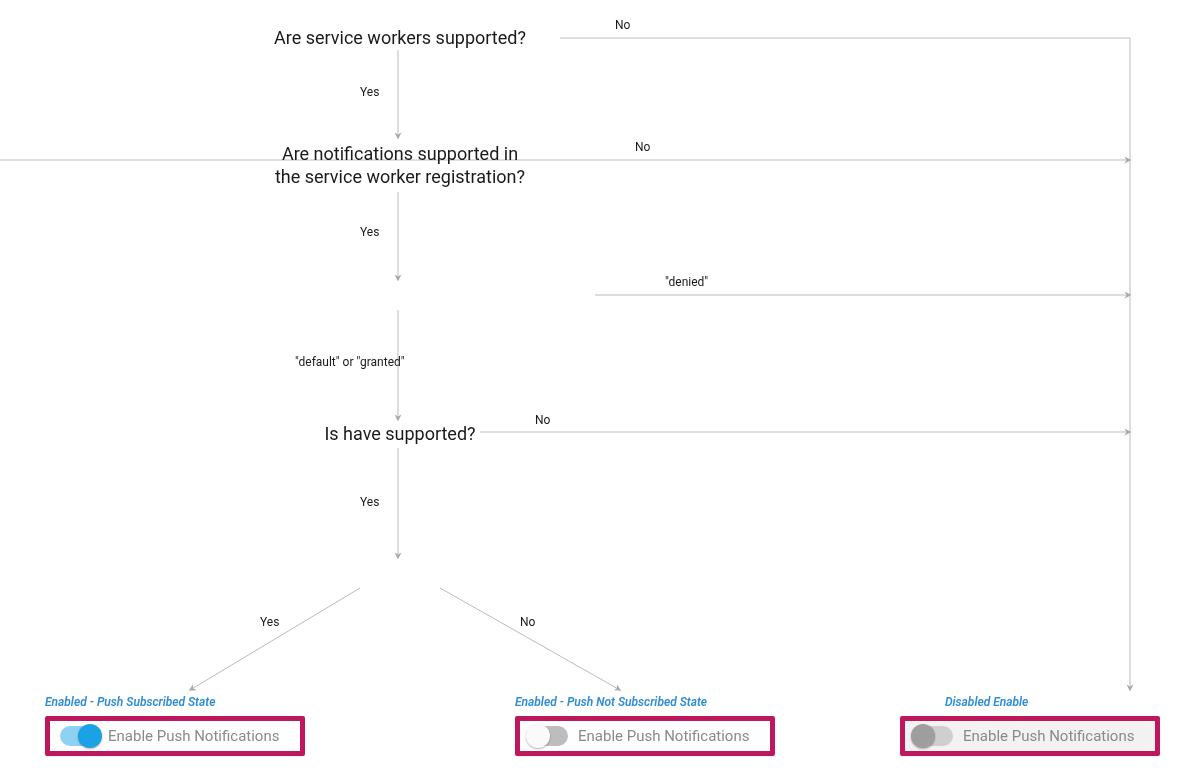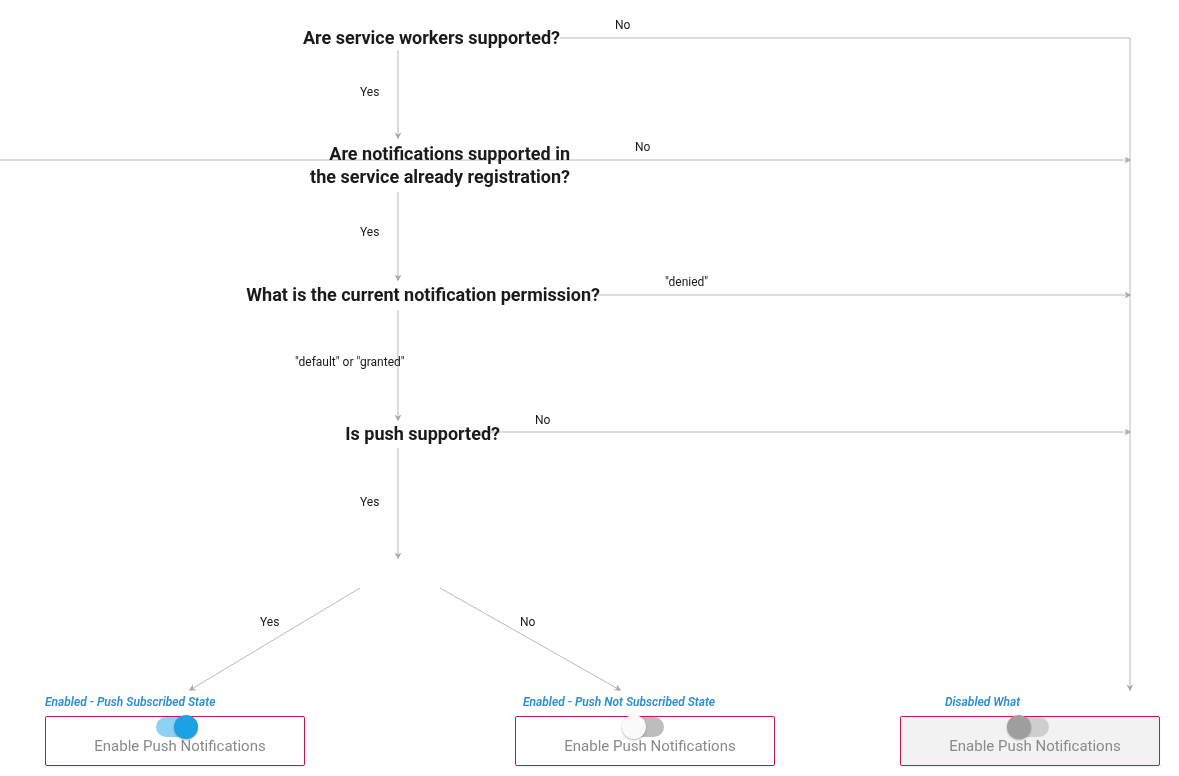--- a/index.html
+++ b/index.html
@@ -1,20 +1,20 @@
 <!DOCTYPE html>
 <html><head>
 <meta charset="utf-8">
 <style>
   html,body{margin:0;padding:0;background:#fff;font-family:-apple-system,BlinkMacSystemFont,"Segoe UI",Roboto,Helvetica,Arial,sans-serif;}
   #stage{position:relative;width:1179px;height:776px;}
-  .node{position:absolute;font-size:18px;color:#1a1a1a;text-align:right;line-height:1.3;font-weight:bold;}
+  .node{position:absolute;font-size:18px;color:#1a1a1a;text-align:center;line-height:1.3;}
   .edge-label{position:absolute;font-size:12px;color:#1a1a1a;}
   .state-title{position:absolute;font-size:12px;font-style:italic;font-weight:600;color:#2f8dd6;}
-  .state-card{position:absolute;width:260px;height:50px;background:#fff;border:1px solid #be185d;border-radius:2px;box-shadow:0 1px 2px rgba(0,0,0,.08);display:flex;align-items:center;padding:0 10px;box-sizing:border-box;flex-direction:column;}
+  .state-card{position:absolute;width:260px;height:40px;background:#fff;border:5px solid #be185d;border-radius:2px;box-shadow:0 1px 2px rgba(0,0,0,.08);display:flex;align-items:center;padding:0 10px;box-sizing:border-box;}
   .state-card .label{font-size:15px;color:#8a8a8a;margin-left:10px;}
   .state-card.dis{background:#f2f2f2;}
   .toggle{width:38px;height:20px;border-radius:10px;position:relative;flex:0 0 auto;}
   .toggle .knob{position:absolute;top:-2px;width:24px;height:24px;border-radius:50%;box-shadow:0 1px 2px rgba(0,0,0,.3);}
   .toggle.on{background:#8fd1f3;}
   .toggle.on .knob{right:-4px;background:#1aa1e6;}
   .toggle.off{background:#bdbdbd;}
   .toggle.off .knob{left:-4px;background:#fafafa;}
   .toggle.dis{background:#cfcfcf;}
   .toggle.dis .knob{left:-4px;background:#9e9e9e;}
@@ -49,51 +49,50 @@
       <line x1="570,160" x2="1130" y1="160" y2="160"></line>
 
       <line x1="595" y1="295" x2="1130" y2="295"></line>
 
       <line x1="480" y1="432" x2="1130" y2="432"></line>
     </g>
   </svg>
 
   <div class="node" style="left:240px;top:26px;width:320px;">Are service workers supported?</div>
   <div class="node" style="left:230px;top:142px;width:340px;white-space:pre-line;">Are notifications supported in
-the service already registration?</div>
-  <div class="node" style="left:200px;top:283px;width:400px;">What is the current notification permission?</div>
-  <div class="node" style="left:300px;top:422px;width:200px;">Is push supported?</div>
+the service worker registration?</div>
+  <div class="node" style="left:300px;top:422px;width:200px;">Is have supported?</div>
 
   <div class="edge-label" style="left:360px;top:85px;">Yes</div>
   <div class="edge-label" style="left:615px;top:18px;">No</div>
   <div class="edge-label" style="left:360px;top:225px;">Yes</div>
   <div class="edge-label" style="left:635px;top:140px;">No</div>
   <div class="edge-label" style="left:295px;top:355px;">"default" or "granted"</div>
   <div class="edge-label" style="left:665px;top:275px;">"denied"</div>
   <div class="edge-label" style="left:360px;top:495px;">Yes</div>
   <div class="edge-label" style="left:535px;top:413px;">No</div>
   <div class="edge-label" style="left:260px;top:615px;">Yes</div>
   <div class="edge-label" style="left:520px;top:615px;">No</div>
 
   <div class="state-title" style="left:45px;top:695px;">Enabled - Push Subscribed State</div>
   <div class="state-card" style="left:45px;top:716px;">
     <span class="toggle on">
         <span class="knob"></span>
       </span>
     <span class="label">Enable Push Notifications</span>
   </div>
 
-  <div class="state-title" style="left:515px;top:695px;margin-left:8px;">Enabled - Push Not Subscribed State</div>
+  <div class="state-title" style="left:515px;top:695px;">Enabled - Push Not Subscribed State</div>
   <div class="state-card" style="left:515px;top:716px;">
     <span class="toggle off">
         <span class="knob"></span>
       </span>
     <span class="label">Enable Push Notifications</span>
   </div>
 
-  <div class="state-title" style="left:945px;top:695px;">Disabled What</div>
+  <div class="state-title" style="left:945px;top:695px;">Disabled Enable</div>
   <div class="state-card dis" style="left:900px;top:716px;">
     <span class="toggle dis">
         <span class="knob"></span>
       </span>
     <span class="label">Enable Push Notifications</span>
   </div>
 </div>
 
 </body></html>

